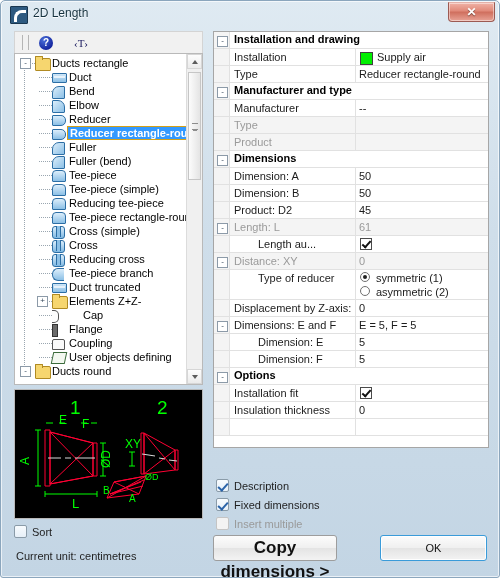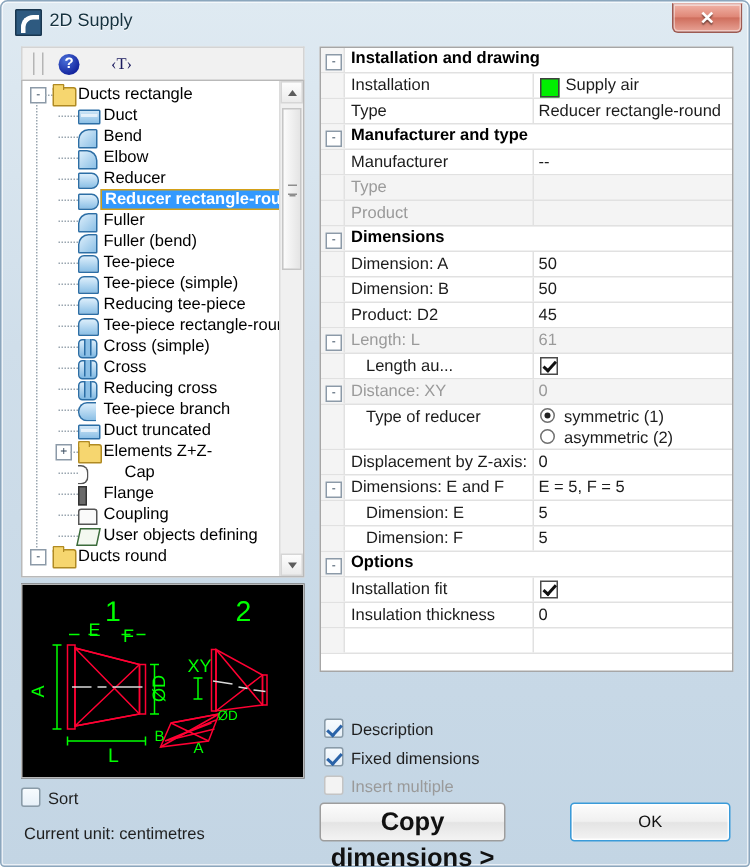--- a/index.html
+++ b/index.html
@@ -416,21 +416,21 @@
     font-weight: bold;
     font-size: 11px;
     color: #000000;
   }
   .gname {
     position: absolute;
     left: 20px; top: 2px;
     font-size: 11px;
     color: #1c1c1c;
   }
-  .gname.ind { left: 30px; text-align: center; }
+  .gname.ind { left: 44px; text-align: center; }
   .gname.dis { color: #9a9a9a; }
   .gval {
     position: absolute;
     left: 145px; top: 2px;
     font-size: 11px;
     color: #1c1c1c;
   }
   .gval.dis { color: #9a9a9a; }
   .vsep {
     position: absolute;
@@ -523,21 +523,21 @@
     cursor: pointer;
   }
 </style>
 </head>
 <body>
 
 <div id="window">
 
   <div id="titlebar">
     <div id="app-icon"></div>
-    <div id="title-text">2D Supply</div>
+    <div id="title-text">2D Length</div>
     <div id="close-button">
       <div class="x">✕</div>
     </div>
   </div>
 
   <div id="toolbar">
     <div id="grip"></div>
     <div id="help-icon"></div>
     <div id="t-icon">‹T›</div>
   </div>

